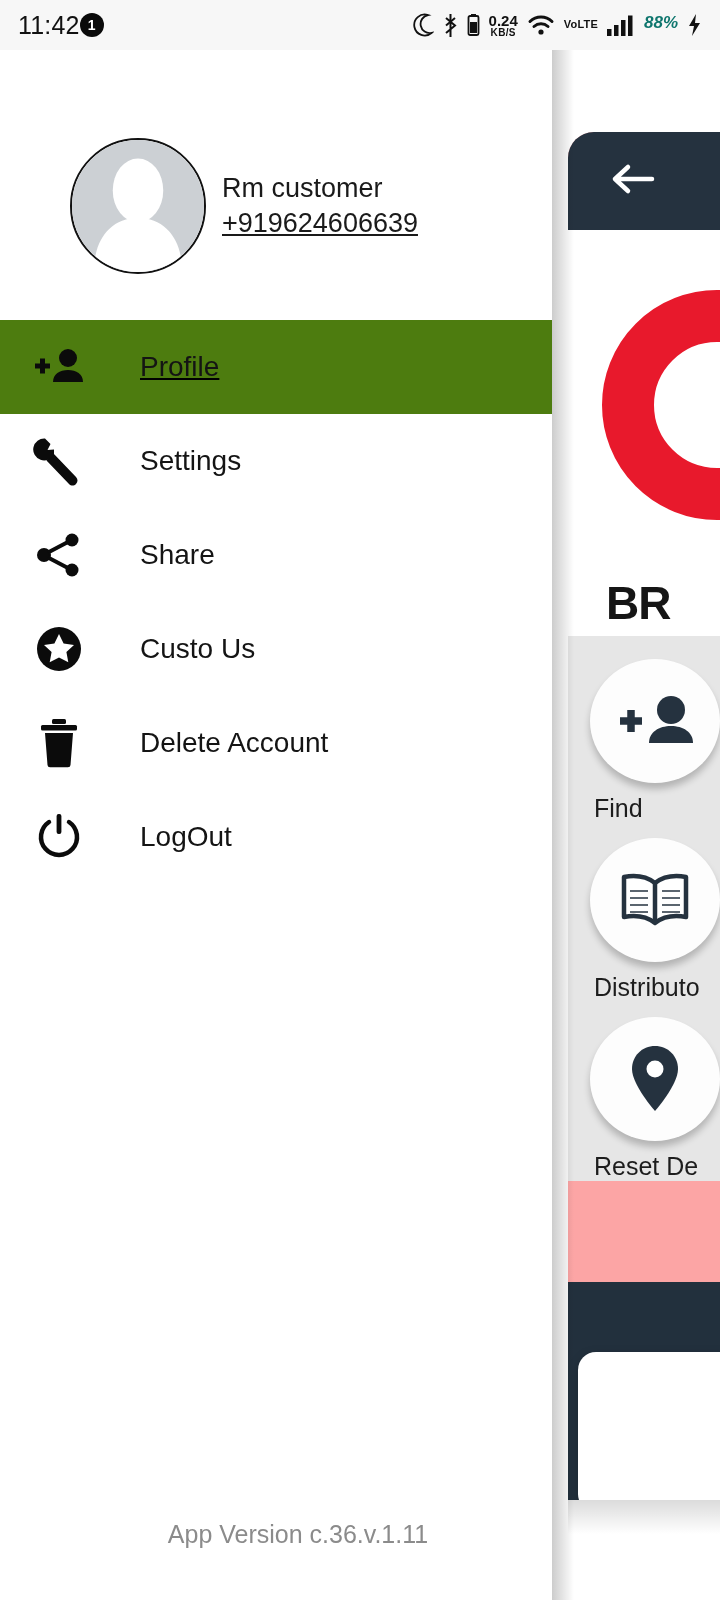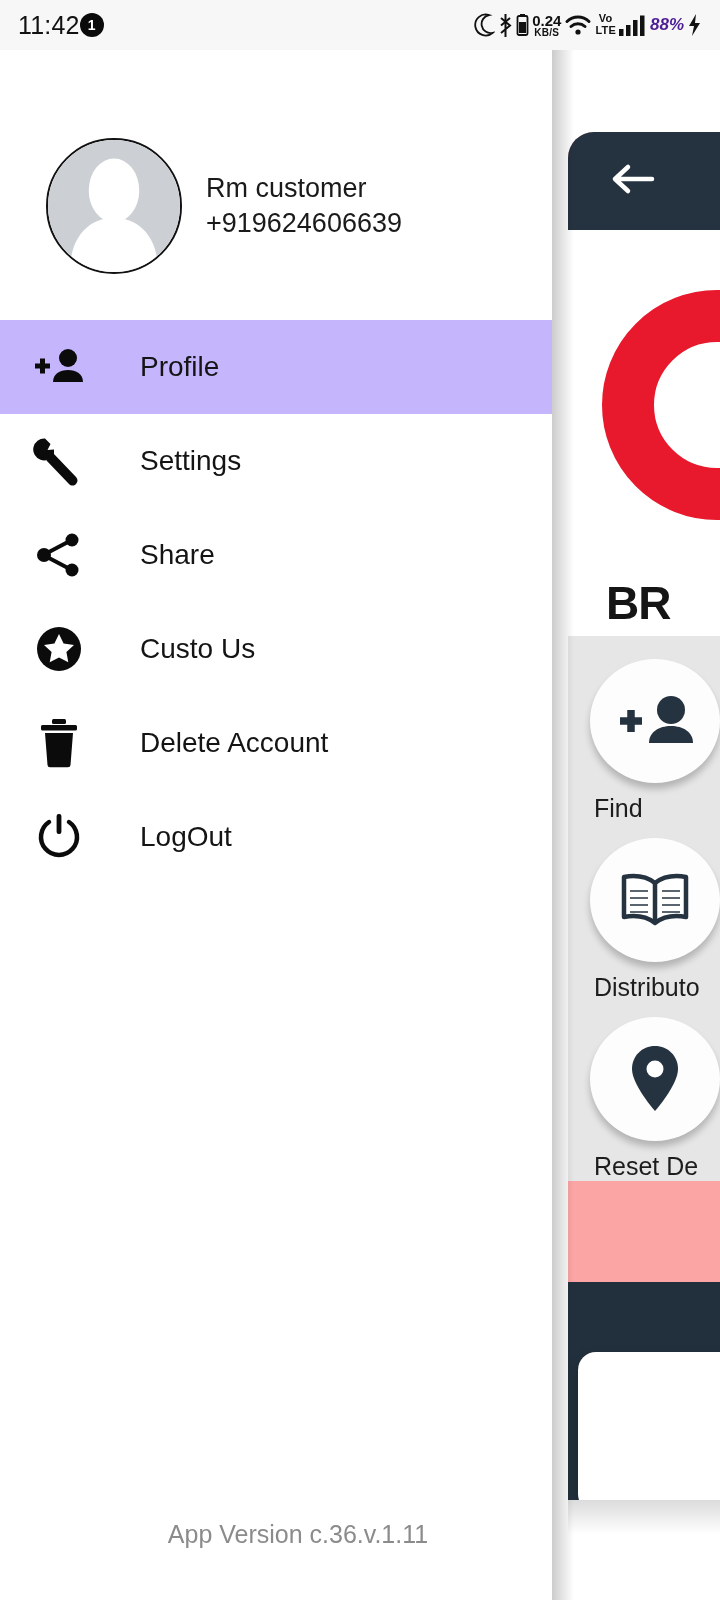--- a/index.html
+++ b/index.html
@@ -18,55 +18,56 @@
     display:flex; align-items:center; justify-content:space-between;
     padding:0 18px;
   }
   .sb-left { display:flex; align-items:center; }
   .sb-clock { font-size:25px; color:#111; letter-spacing:.2px; }
   .sb-badge {
     width:24px; height:24px; border-radius:50%; background:#0a0a0a;
     color:#fff; font-size:14px; font-weight:bold;
     display:flex; align-items:center; justify-content:center;
   }
-  .sb-right { display:flex; align-items:center; gap:3px; }
+  .sb-right { display:flex; gap:9px; }
   .sb-ico { display:flex; align-items:center; justify-content:center; color:#111; }
   .sb-net { display:flex; flex-direction:column; align-items:center; line-height:1; }
   .sb-net .n1 { font-size:15px; font-weight:bold; color:#111; }
   .sb-net .n2 { font-size:10px; font-weight:bold; color:#111; letter-spacing:.3px; }
-  .sb-volte { display:flex; flex-direction:column; align-items:center; line-height:1.05; }
+  .sb-volte { display:flex; flex-direction:row; align-items:center; line-height:1.05; }
   .sb-volte span { font-size:11px; font-weight:bold; color:#111; letter-spacing:.2px; }
-  .sb-batt { font-size:17px; font-style:italic; font-weight:bold; color:#4c1d95; }
+  .sb-batt { font-size:17px; font-style:italic; font-weight:bold; color:#0f766e; }
 
   
   #drawer {
     position:absolute; top:50px; left:0; width:552px; height:1550px;
     background:#ffffff; z-index:5;
   }
   #profile-header {
-    display:flex; align-items:center; gap:24px;
+    display:flex; align-items:center; gap:16px;
     padding:88px 0 0 46px;
+    margin-left:24px;
   }
   #avatar {
     width:136px; height:136px; border-radius:50%;
     border:2px solid #111; background:#ffffff;
     overflow:hidden; position:relative; flex:0 0 auto;
   }
   #avatar .av-bg { position:absolute; inset:0; background:#ccd0d4; }
   #avatar svg { position:absolute; inset:0; }
   .ph-text { display:flex; flex-direction:column; gap:4px; }
   .ph-name { font-size:27px; color:#1a1a1a; }
-  .ph-phone { font-size:27px; color:#1a1a1a; }
+  .ph-phone { font-size:27px; color:#1a1a1a;text-decoration:underline; }
 
   #nav-list { margin-top:46px; }
   .nav-item {
     height:94px; display:flex; align-items:center;
     padding-left:22px; background:transparent;
   }
-  .nav-item.active { background:#c4b5fd; }
+  .nav-item.active { background:#4d7c0f;text-decoration:underline; }
   .nav-ico {
     width:74px; flex:0 0 74px;
     display:flex; align-items:center; justify-content:center;
     color:#0b0b0b;
   }
   .nav-label { font-size:28px; color:#141414; padding-left:44px; }
 
   #app-version {
     position:absolute; left:0; top:1470px; width:596px;
     text-align:center; font-size:25px; color:#8b8b8b;

